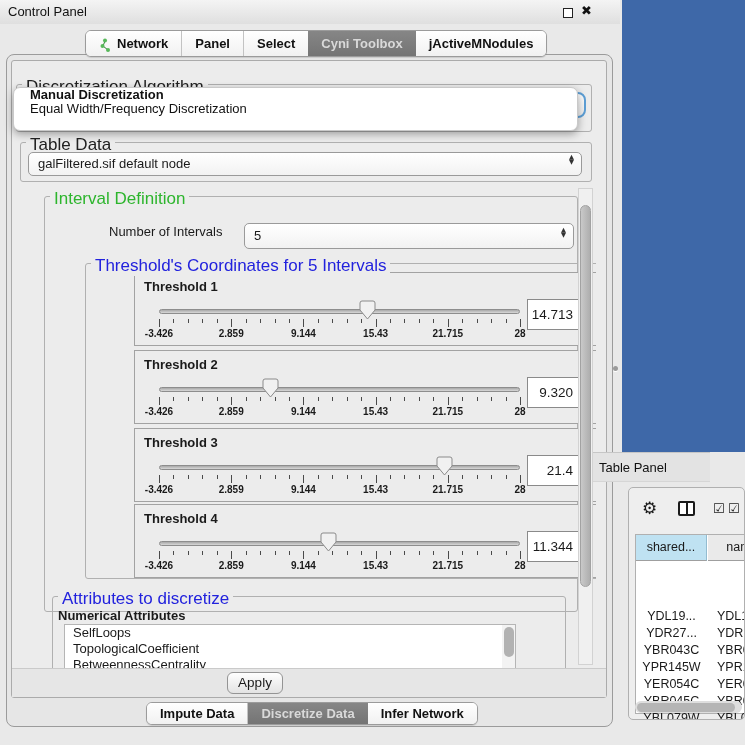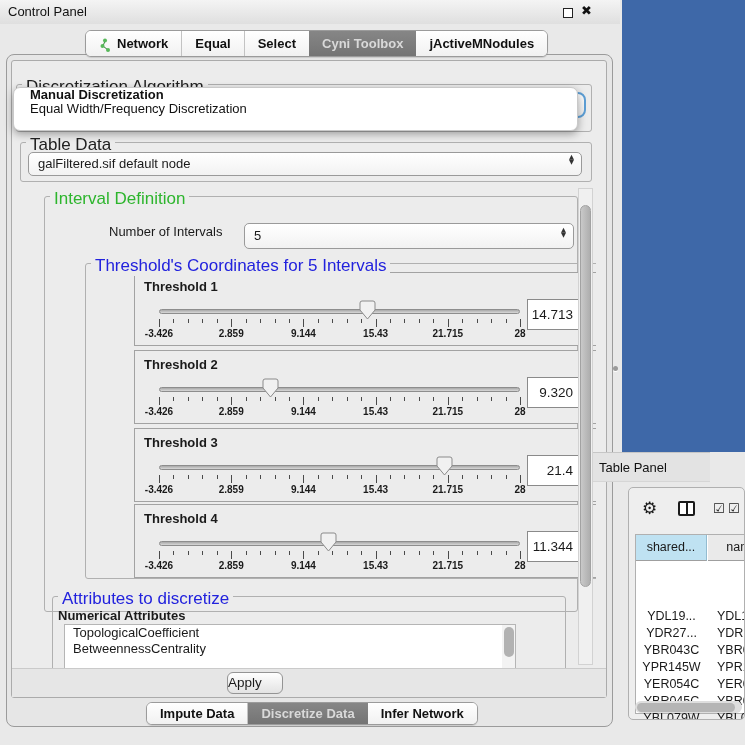--- a/index.html
+++ b/index.html
@@ -84,21 +84,21 @@
   #attrs-title { left:42px; top:403px; color:#2222dd; }
   #attrs-subtitle { left:42px; top:422px; font-size:13px; font-weight:bold; }
   #attrs-list { left:48px; top:438px; width:452px; height:60px; background:#fff;
     border:1px solid #b5b5b5; overflow:hidden; }
   .attr-item { font-size:13px; height:16px; line-height:16px; padding-left:8px; }
   #attrs-scrollbar { position:absolute; left:486px; top:439px; width:13px; height:58px; background:#f3f3f3; }
   #attrs-thumb { position:absolute; left:1.5px; top:2px; width:10px; height:30px; border-radius:5px; background:#b2b2b2; }
 
   #apply-bar { left:12px; top:668px; width:594px; height:29px; background:#e6e6e6; border-top:1px solid #cacaca; }
   #apply-button { left:227px; top:672px; width:56px; height:22px; border:1px solid #949494; border-radius:6px;
-    background:linear-gradient(#fefefe,#e3e3e3); font-size:13.5px; line-height:20px; }
+    background:linear-gradient(#fefefe,#e3e3e3); font-size:13.5px; text-align:center; line-height:20px; }
 
   #bottom-tabstrip { left:146px; top:702px; height:23px; display:flex; z-index:12;
     border:1px solid #9b9b9b; border-radius:6px; overflow:hidden; background:#fff;
     box-shadow:0 1px 1px rgba(0,0,0,.12); }
   #bottom-tabstrip .seg { line-height:21px; }
 
   #divider-dot { left:613px; top:366px; width:5px; height:5px; border-radius:50%;
     background:#9a9a9a; box-shadow:0 1px 0 #fff; }
 
   
@@ -147,21 +147,21 @@
         <span class="net-tab-icon"><svg width="13" height="15" viewBox="0 0 13 15">
             <line x1="6" y1="3" x2="4" y2="8" stroke="#2e7d32" stroke-width="1"></line>
             <line x1="4" y1="8" x2="9" y2="12" stroke="#2e7d32" stroke-width="1"></line>
             <circle cx="6" cy="2.5" r="2" fill="#57b85a"></circle>
             <circle cx="3.5" cy="8" r="2" fill="#57b85a"></circle>
             <circle cx="9" cy="12" r="2" fill="#57b85a"></circle>
           </svg></span>
         <span>Network</span>
       </div>
       <div class="seg divided">
-        <span>Equal</span>
+        <span>Panel</span>
       </div>
       <div class="seg">
         <span>Select</span>
       </div>
       <div class="seg selected">
         <span>Cyni Toolbox</span>
       </div>
       <div class="seg">
         <span>jActiveMNodules</span>
       </div>
@@ -364,20 +364,21 @@
           </div>
       </div>
       <span id="thr-title" class="group-title">Threshold's Coordinates for 5 Intervals</span>
     </div>
     <span id="interval-title" class="group-title">Interval Definition</span>
 
     <div id="attrs-group" class="abs groupbox"></div>
     <span id="attrs-title" class="group-title">Attributes to discretize</span>
     <span id="attrs-subtitle" class="abs">Numerical Attributes</span>
     <div id="attrs-list" class="abs">
+        <div class="attr-item">SelfLoops</div>
         <div class="attr-item">TopologicalCoefficient</div>
         <div class="attr-item">BetweennessCentrality</div>
       </div>
     <div id="attrs-scrollbar">
         <div id="attrs-thumb"></div>
       </div>
   </div>
   <div id="vscrollbar" class="abs">
       <div id="vscroll-thumb"></div>
     </div>

